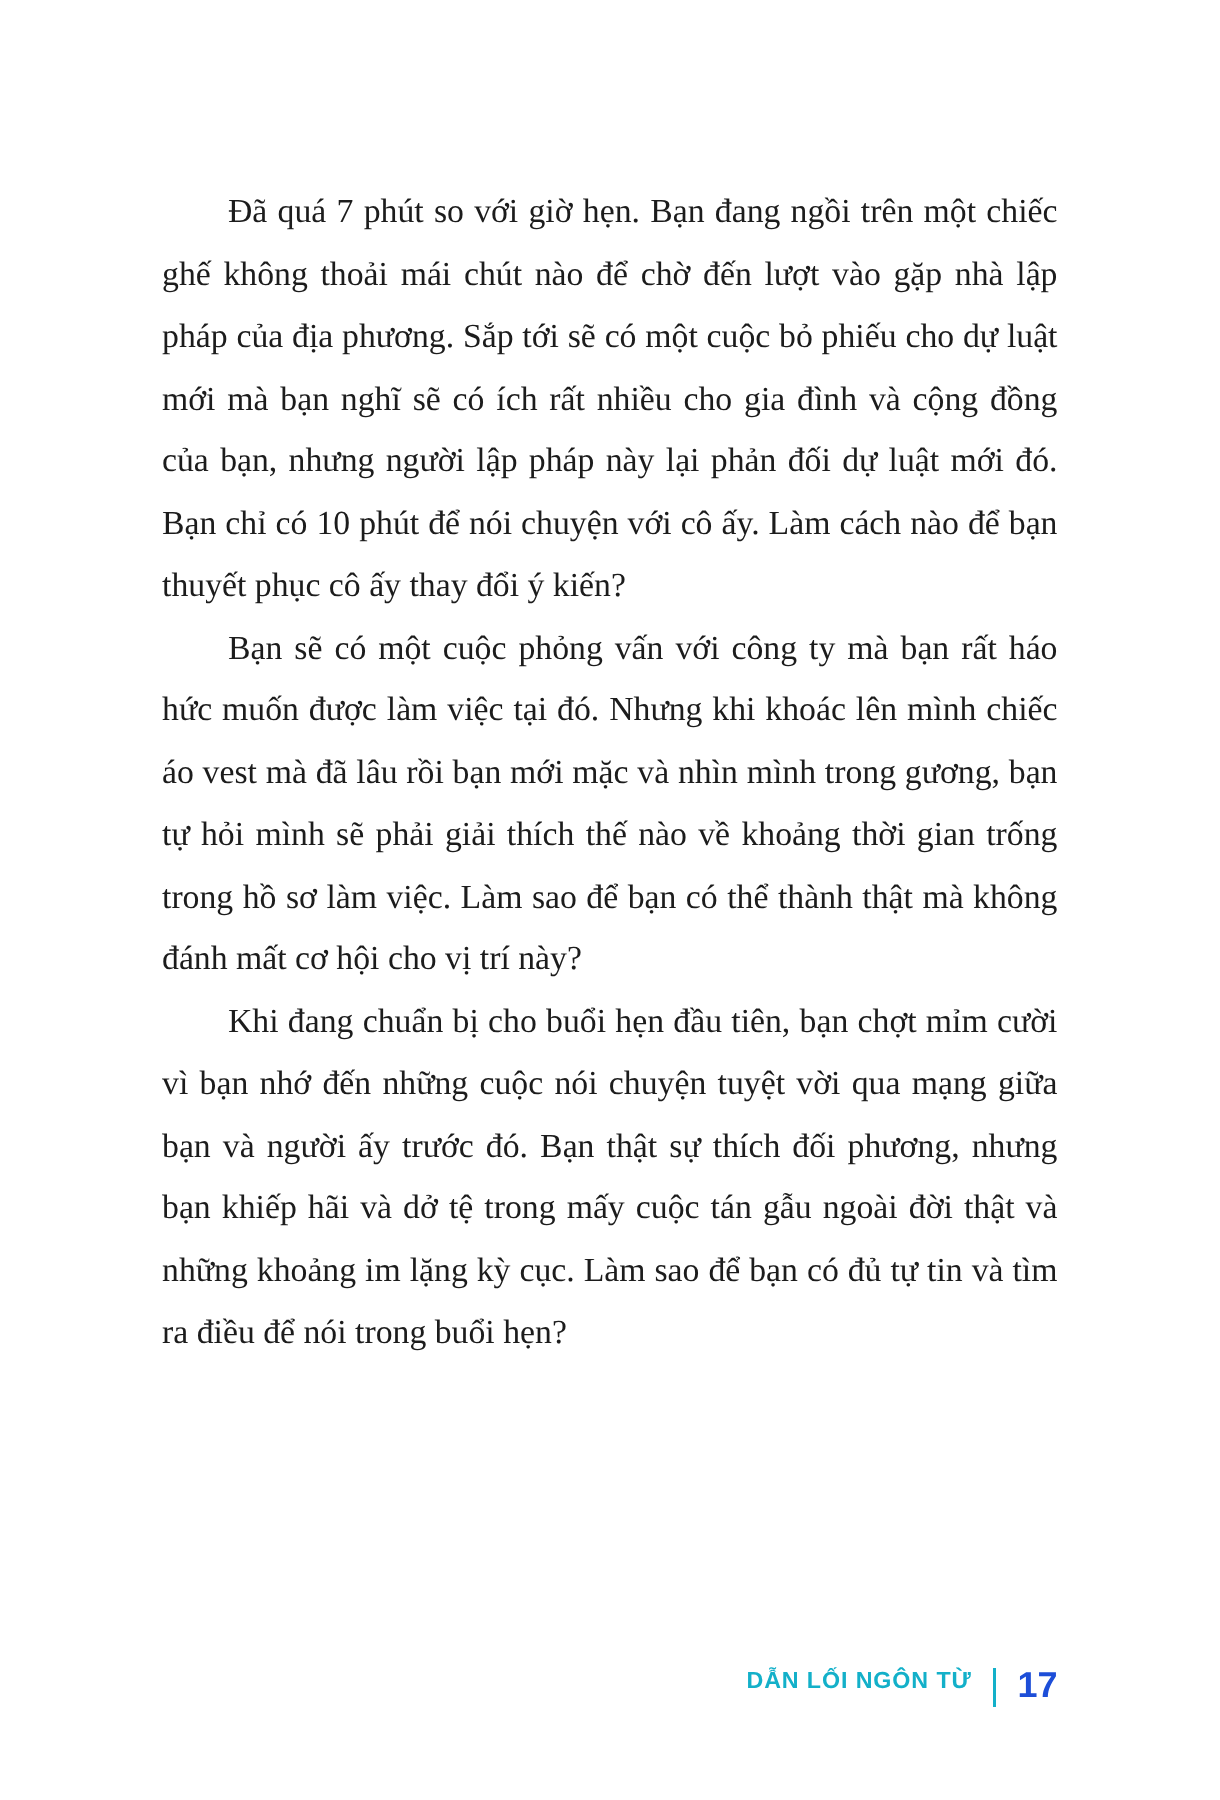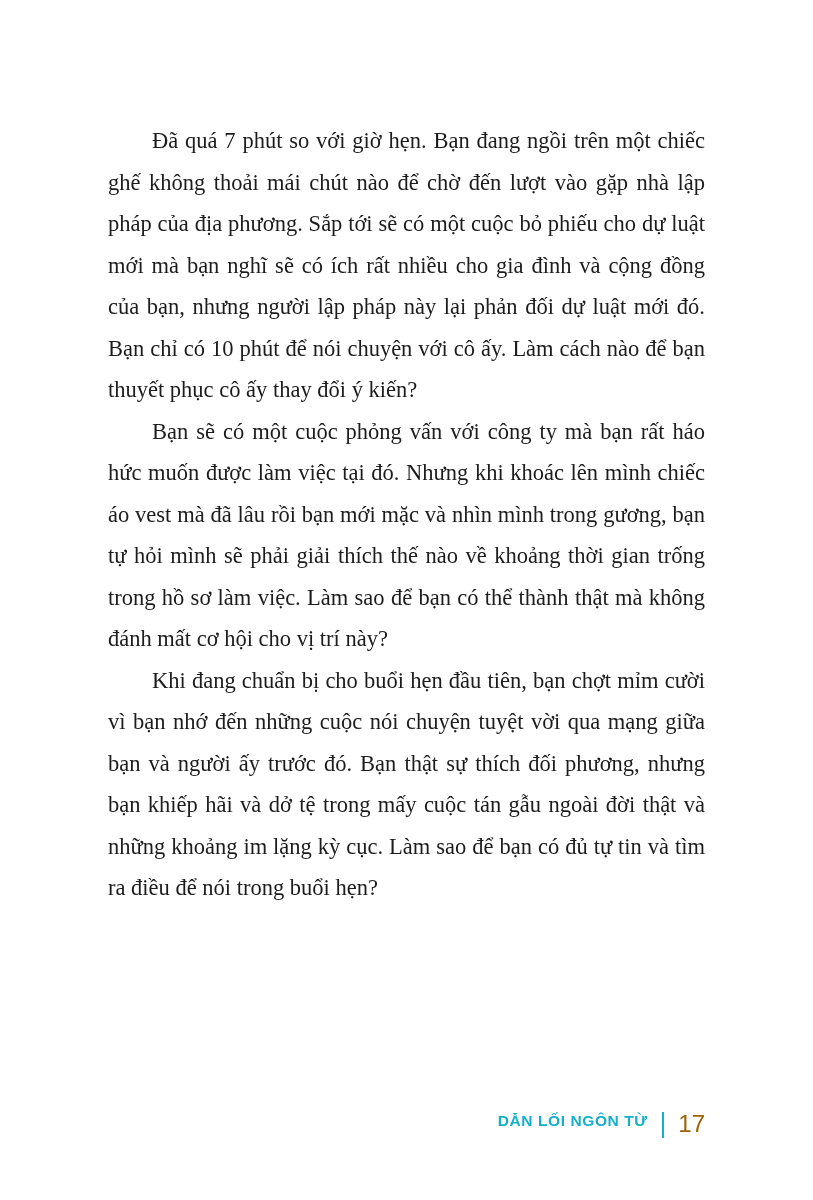--- a/index.html
+++ b/index.html
@@ -53,22 +53,22 @@
   }
   .footer-rule {
     width: 2.5px;
     height: 26px;
     background: #13b0c9;
     display: block;
   }
   .footer-page {
     font-family: "Liberation Sans", sans-serif;
     font-size: 24px;
-    font-weight: 400;
-    color: #a16207;
+    font-weight: 700;
+    color: #1d4ed8;
     line-height: 1;
   }
 </style>
 </head>
 <body>
 
 <div class="page">
 
   <div class="body-text">
     <p>Đã quá 7 phút so với giờ hẹn. Bạn đang ngồi trên một chiếc ghế không thoải mái chút nào để chờ đến lượt vào gặp nhà lập pháp của địa phương. Sắp tới sẽ có một cuộc bỏ phiếu cho dự luật mới mà bạn nghĩ sẽ có ích rất nhiều cho gia đình và cộng đồng của bạn, nhưng người lập pháp này lại phản đối dự luật mới đó. Bạn chỉ có 10 phút để nói chuyện với cô ấy. Làm cách nào để bạn thuyết phục cô ấy thay đổi ý kiến?</p>

